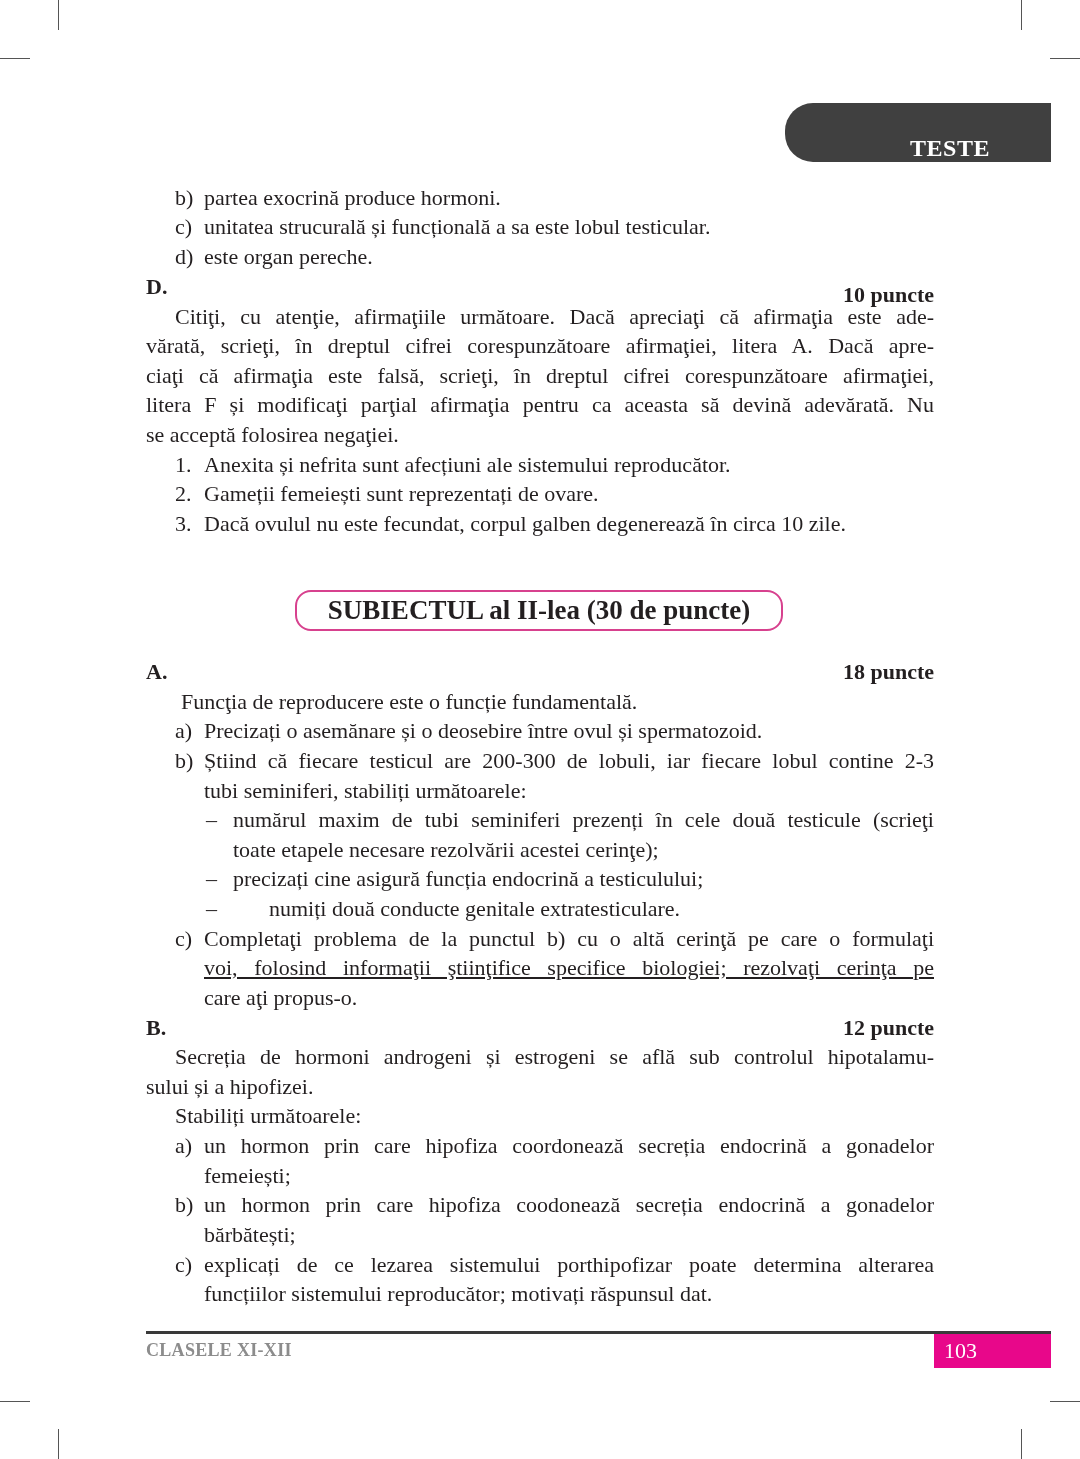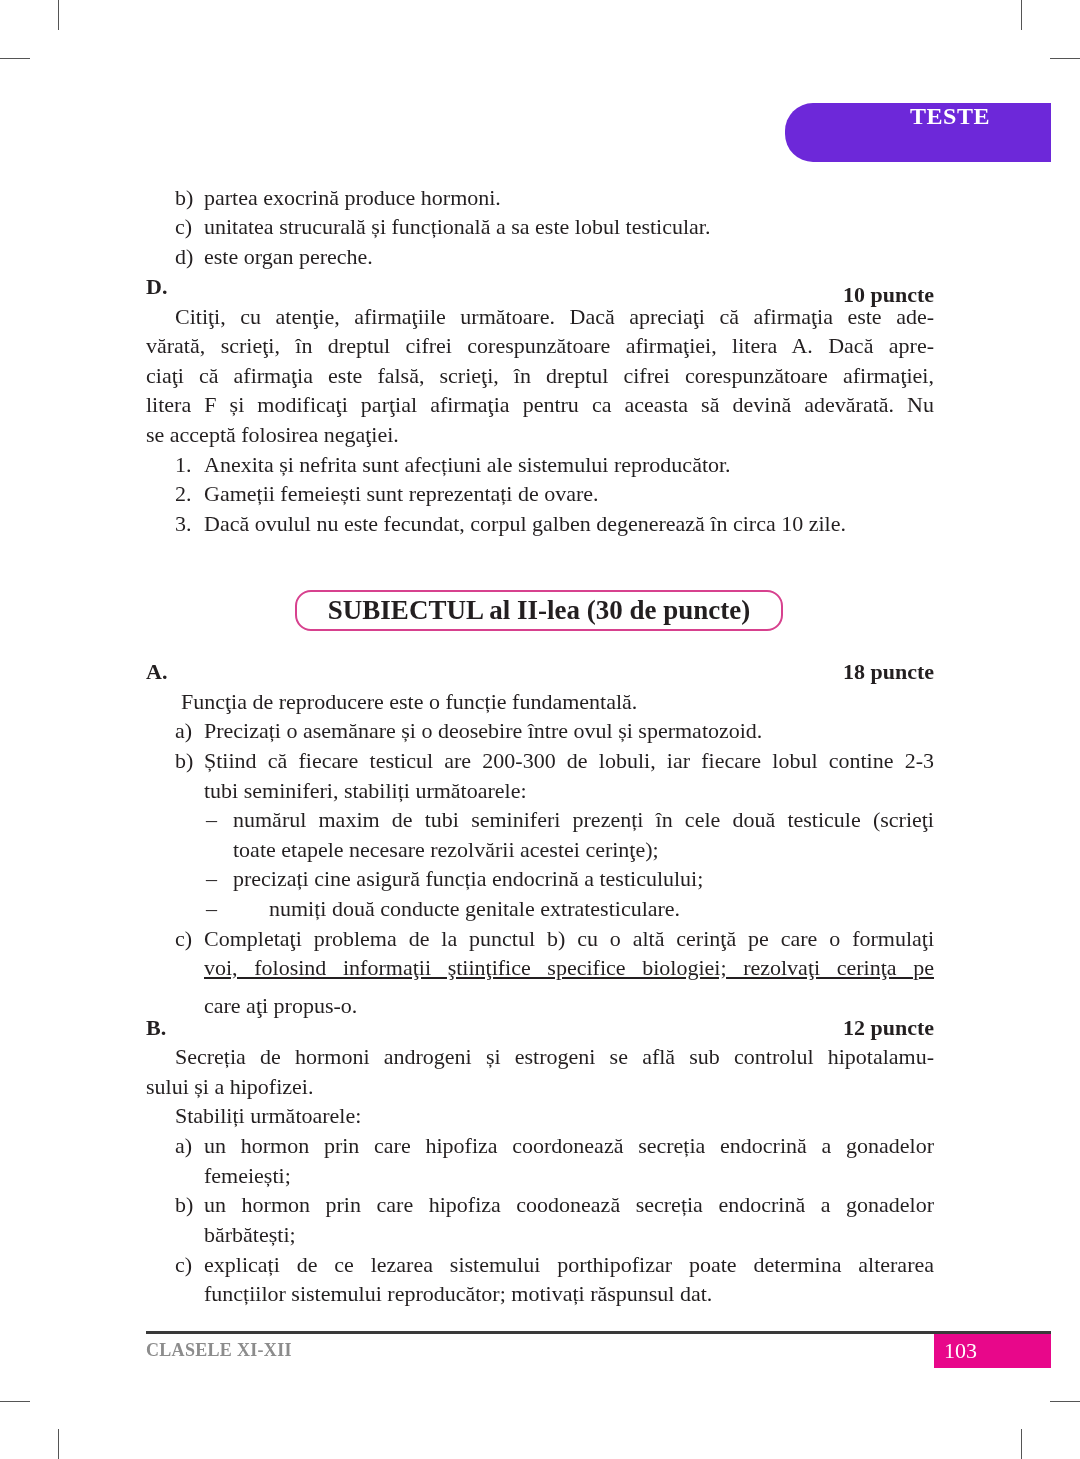--- a/index.html
+++ b/index.html
@@ -8,23 +8,23 @@
     background: #ffffff;
     font-family: "Liberation Serif", serif;
     color: #231f20;
   }
   .crop { position: absolute; background: #555; }
   .crop.v { width: 1px; height: 30px; }
   .crop.h { height: 1px; width: 30px; }
 
   .tab {
     position: absolute; left: 785px; top: 103px; width: 266px; height: 59px;
-    background: #6d28d9; border-radius: 28px 0 0 28px;
+    background: #404040; border-radius: 28px 0 0 28px;
     color: #fff; font-weight: bold; font-size: 24px; letter-spacing: 0.5px;
-    display: flex; align-items: flex-start; justify-content: center; padding-left: 64px; box-sizing: border-box;
+    display: flex; align-items: flex-end; justify-content: center; padding-left: 64px; box-sizing: border-box;
   }
 
   .line { position: absolute; font-size: 22px; line-height: 29.6px; white-space: nowrap; }
   .just { position: absolute; left: 146px; width: 788px; font-size: 22px; line-height: 29.6px; text-align: justify; text-align-last: justify; }
   .just.last { text-align-last: left; }
   .bold { font-weight: bold; }
   .right { position: absolute; right: 146px; font-size: 22px; line-height: 29.6px; font-weight: bold; white-space: nowrap; }
   .mk { display: inline-block; }
 
   .subj {
@@ -87,21 +87,21 @@
 <div class="just" style="left:233px;width:701px;top:805px;">numărul maxim de tubi seminiferi prezenți în cele două testicule (scrieţi</div>
 <div class="line" style="left:233px;top:835px;">toate etapele necesare rezolvării acestei cerinţe);</div>
 <div class="line" style="left:206px;top:864px;">–</div>
 <div class="line" style="left:233px;top:864px;">precizați cine asigură funcția endocrină a testiculului;</div>
 <div class="line" style="left:206px;top:894px;">–</div>
 <div class="line" style="left:233px;top:894px;margin-left:36px;">numiți două conducte genitale extratesticulare.</div>
 
 <div class="line" style="left:175px;top:924px;">c)</div>
 <div class="just" style="left:204px;width:730px;top:924px;">Completaţi problema de la punctul b) cu o altă cerinţă pe care o formulaţi</div>
 <div class="just" style="left:204px;width:730px;top:953px;text-decoration:underline;">voi, folosind informaţii ştiinţifice specifice biologiei; rezolvaţi cerinţa pe</div>
-<div class="line" style="left:204px;top:983px;margin-top:8px;">care aţi propus-o.</div>
+<div class="line" style="left:204px;top:983px;">care aţi propus-o.</div>
 
 <div class="line bold" style="left:146px;top:1013px;">B.</div>
 <div class="right" style="top:1013px;">12 puncte</div>
 <div class="just" style="top:1042px;text-indent:29px;">Secreția de hormoni androgeni și estrogeni se află sub controlul hipotalamu-</div>
 <div class="line" style="left:146px;top:1072px;">sului și a hipofizei.</div>
 <div class="line" style="left:175px;top:1101px;">Stabiliți următoarele:</div>
 
 <div class="line" style="left:175px;top:1131px;">a)</div>
 <div class="just" style="left:204px;width:730px;top:1131px;">un hormon prin care hipofiza coordonează secreția endocrină a gonadelor</div>
 <div class="line" style="left:204px;top:1161px;">femeiești;</div>

